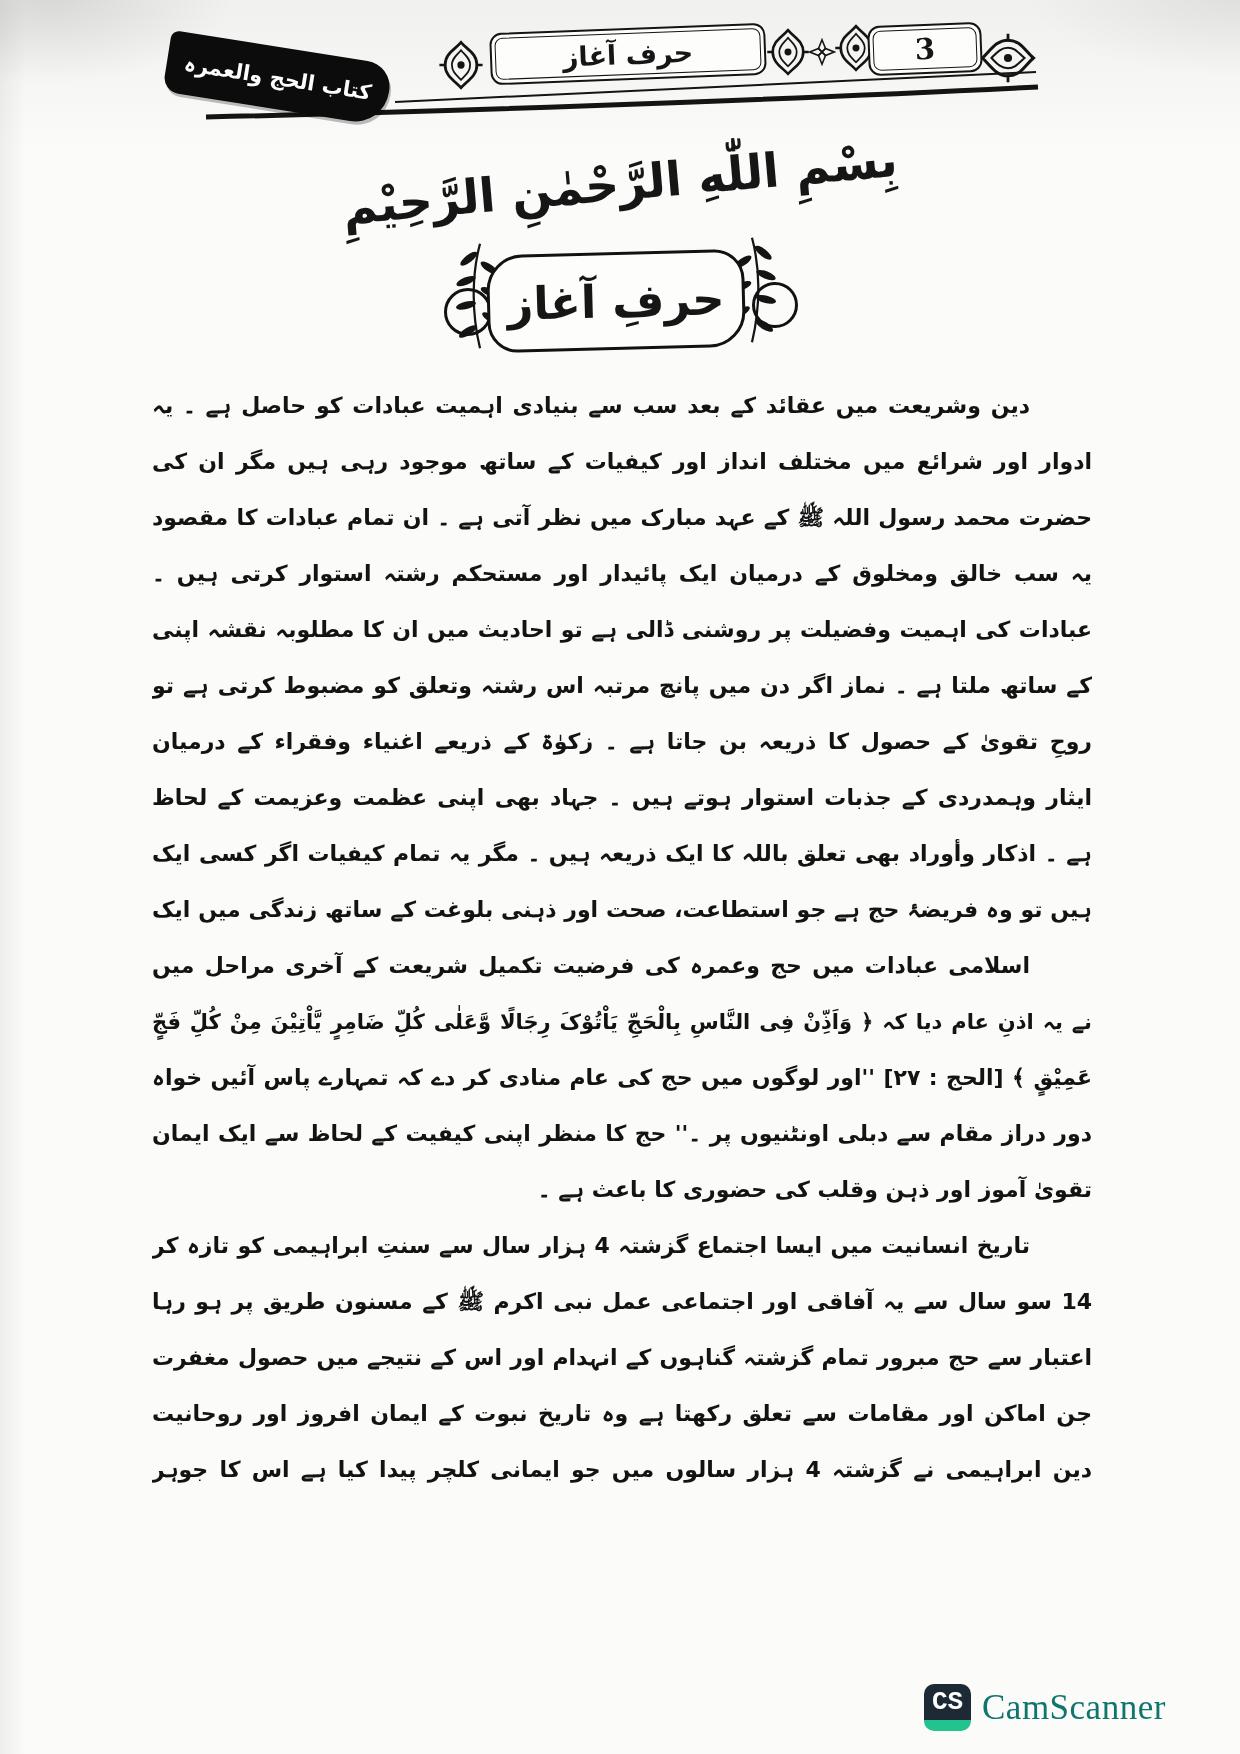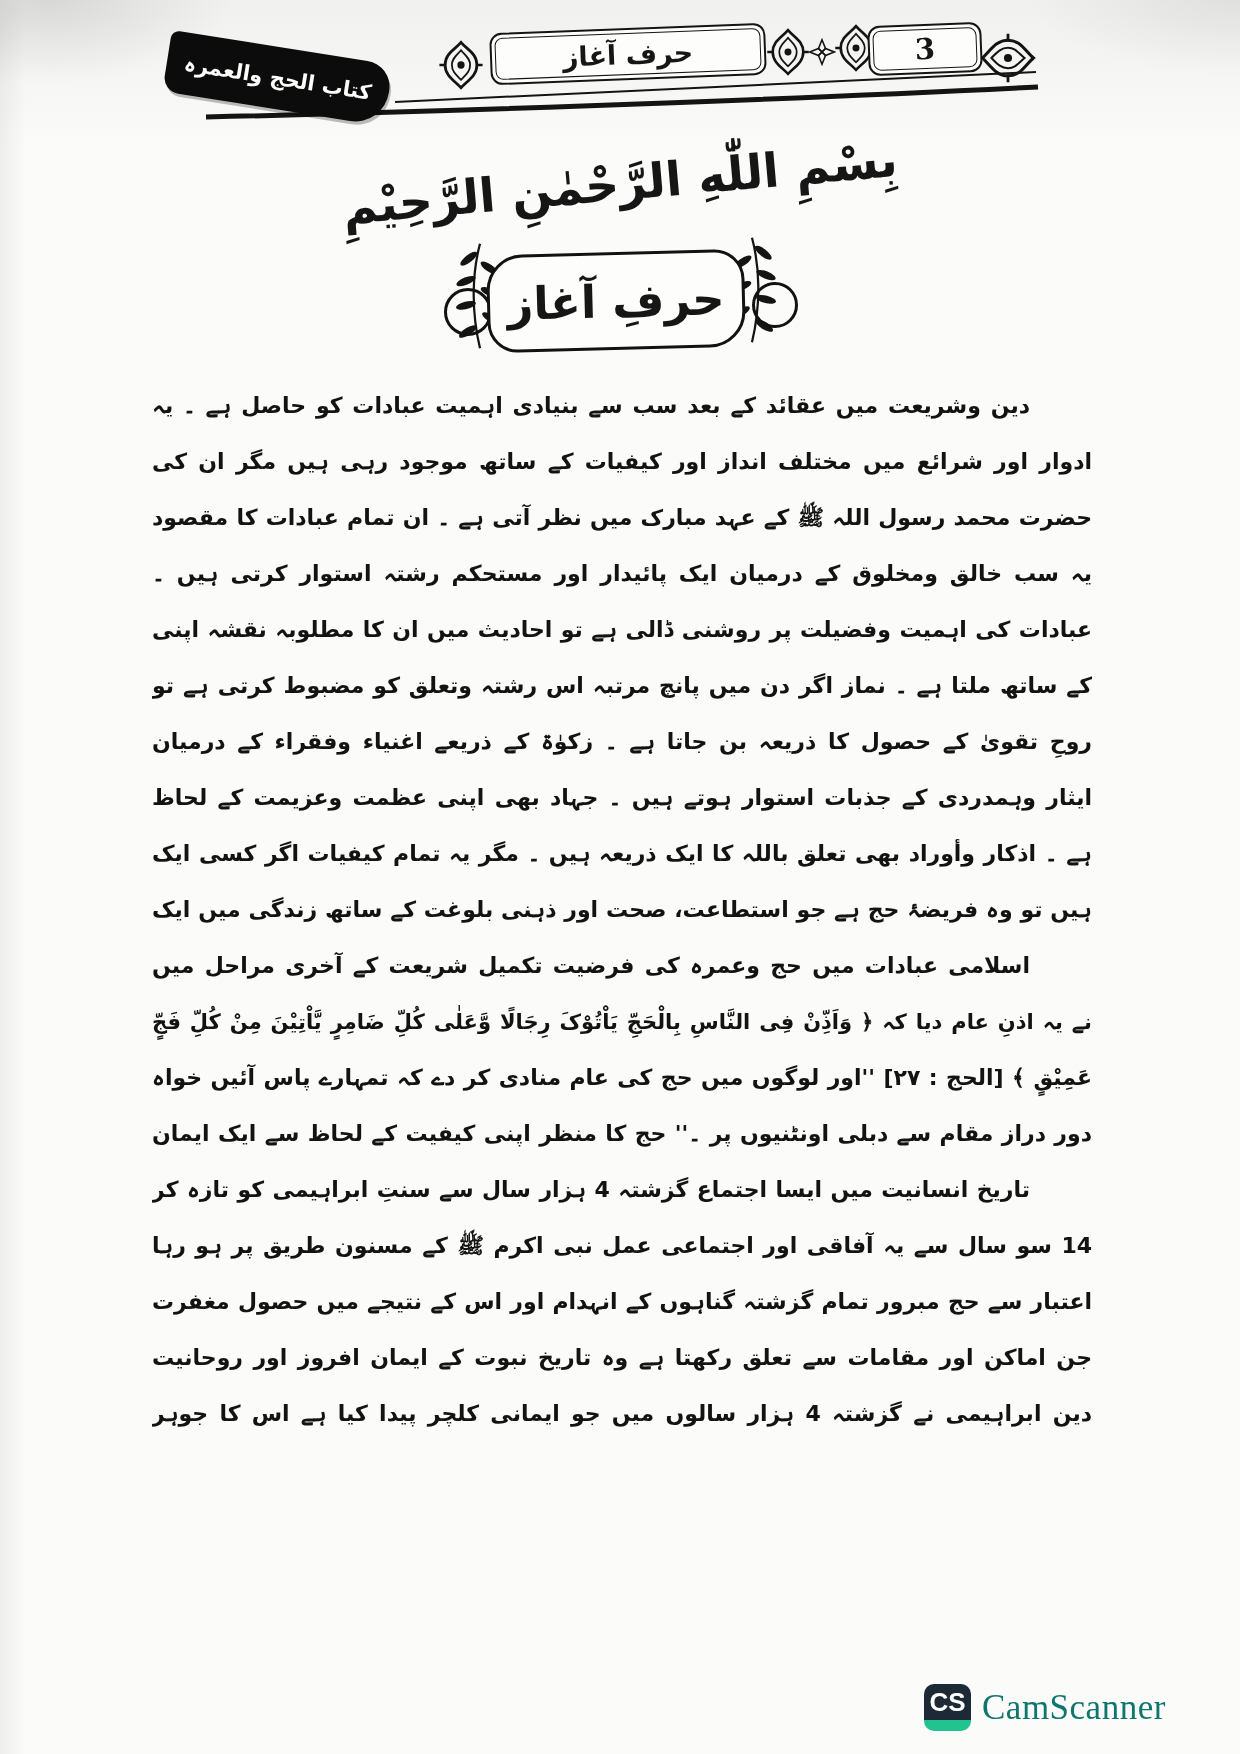--- a/index.html
+++ b/index.html
@@ -74,21 +74,21 @@
   .line.first{padding-right:62px;}
   .line.short{text-align-last:right;}
   .line.quran{font-size:21px;}
   
   .watermark{position:absolute;left:924px;top:1684px;display:flex;align-items:center;gap:11px;}
   .cs-badge{
     width:47px;height:47px;border-radius:10px;
     background:linear-gradient(180deg,#1d2a36 0%,#1d2a36 76%,#22c38e 76%,#22c38e 100%);
     display:flex;align-items:flex-start;justify-content:center;
   }
-  .cs-badge span{color:#ffffff;font-weight:bold;font-size:26px;line-height:36px;font-family:Liberation Sans, sans-serif;}
+  .cs-badge span{color:#ffffff;font-weight:bold;font-size:26px;line-height:36px;font-family:Liberation Mono, monospace;}
   .cs-name{font-family:"Liberation Serif",serif;font-size:35px;color:#0f766e;letter-spacing:0.5px;}
 </style>
 </head>
 <body>
 
 <svg width="0" height="0" style="position:absolute" aria-hidden="true">
   <defs>
     <symbol id="palmette" viewBox="0 0 40 44">
       <path d="M20 2C26 9 34 12 34 22C34 31 27 35 20 42C13 35 6 31 6 22C6 12 14 9 20 2Z" fill="none" stroke="#141414" stroke-width="2.4"></path>
       <path d="M20 9C24 14 28 16 28 22C28 28 24 31 20 35C16 31 12 28 12 22C12 16 16 14 20 9Z" fill="none" stroke="#141414" stroke-width="1.6"></path>
@@ -171,20 +171,21 @@
     <div class="line">کے ساتھ ملتا ہے ۔ نماز اگر دن میں پانچ مرتبہ اس رشتہ وتعلق کو مضبوط کرتی ہے تو روزہ 30 دن تک مسلسل</div>
     <div class="line">روحِ تقویٰ کے حصول کا ذریعہ بن جاتا ہے ۔ زکوٰۃ کے ذریعے اغنیاء وفقراء کے درمیان اخوت ومحبت اور</div>
     <div class="line">ایثار وہمدردی کے جذبات استوار ہوتے ہیں ۔ جہاد بھی اپنی عظمت وعزیمت کے لحاظ سے ایک عظیم عبادت</div>
     <div class="line">ہے ۔ اذکار وأوراد بھی تعلق باللہ کا ایک ذریعہ ہیں ۔ مگر یہ تمام کیفیات اگر کسی ایک عبادت میں سمٹ کر آ گئی</div>
     <div class="line">ہیں تو وہ فریضۂ حج ہے جو استطاعت، صحت اور ذہنی بلوغت کے ساتھ زندگی میں ایک دفعہ فرض اور اس کے</div>
 
     <div class="line first">اسلامی عبادات میں حج وعمرہ کی فرضیت تکمیل شریعت کے آخری مراحل میں ہوئی ہے ۔ قرآن مجید</div>
     <div class="line quran">نے یہ اذنِ عام دیا کہ ﴿ وَاَذِّنْ فِی النَّاسِ بِالْحَجِّ یَاْتُوْکَ رِجَالًا وَّعَلٰی کُلِّ ضَامِرٍ یَّاْتِیْنَ مِنْ کُلِّ فَجٍّ</div>
     <div class="line">عَمِیْقٍ ﴾ [الحج : ٢٧] ''اور لوگوں میں حج کی عام منادی کر دے کہ تمہارے پاس آئیں خواہ پیدل یا</div>
     <div class="line">دور دراز مقام سے دبلی اونٹنیوں پر ۔'' حج کا منظر اپنی کیفیت کے لحاظ سے ایک ایمان پرور، کیف آگیں،</div>
+    <div class="line short">تقویٰ آموز اور ذہن وقلب کی حضوری کا باعث ہے ۔</div>
 
     <div class="line first">تاریخ انسانیت میں ایسا اجتماع گزشتہ 4 ہزار سال سے سنتِ ابراہیمی کو تازہ کر رہا ہے اور گزشتہ</div>
     <div class="line">14 سو سال سے یہ آفاقی اور اجتماعی عمل نبی اکرم ﷺ کے مسنون طریق پر ہو رہا ہے ۔ اپنی فضیلت کے</div>
     <div class="line">اعتبار سے حج مبرور تمام گزشتہ گناہوں کے انہدام اور اس کے نتیجے میں حصول مغفرت کا ذریعہ ہے ۔ یہ حج</div>
     <div class="line">جن اماکن اور مقامات سے تعلق رکھتا ہے وہ تاریخ نبوت کے ایمان افروز اور روحانیت پرور مناظر ہیں ۔</div>
     <div class="line">دین ابراہیمی نے گزشتہ 4 ہزار سالوں میں جو ایمانی کلچر پیدا کیا ہے اس کا جوہر صرف حج میں دکھائی دیتا</div>
   </main>
 
   <div class="watermark">
     <span class="cs-badge">

